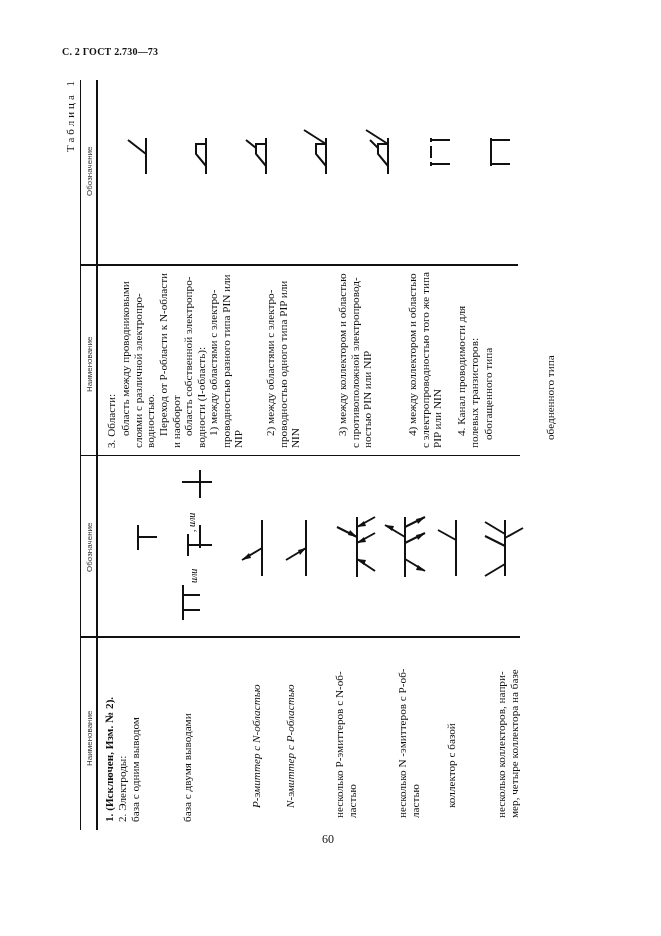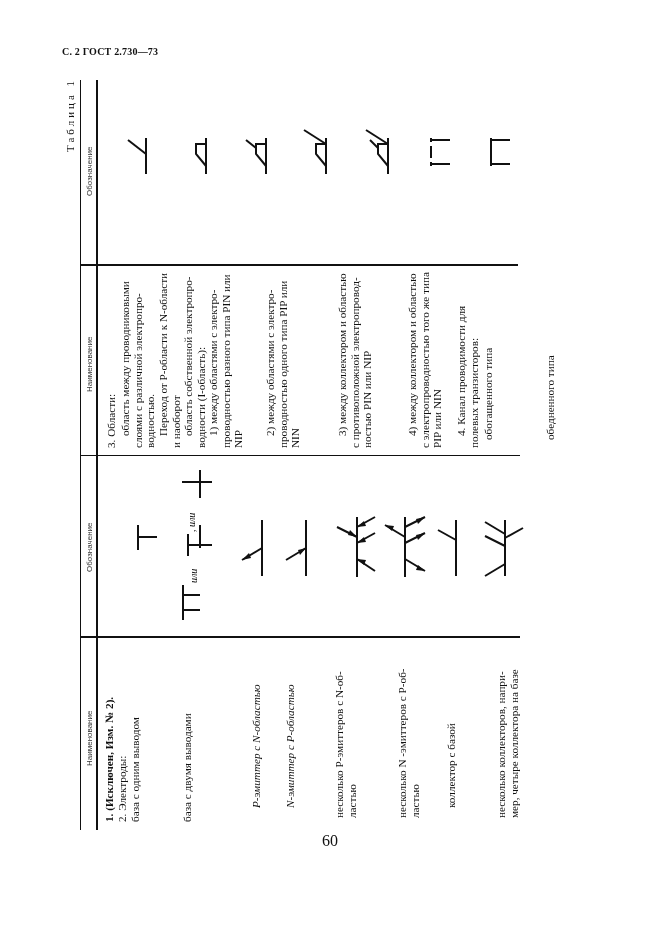--- a/index.html
+++ b/index.html
@@ -1,18 +1,18 @@
 <!DOCTYPE html>
 <html><head>
 <meta charset="utf-8">
 <style>
   html,body{margin:0;padding:0;background:#fff;}
   body{width:661px;height:936px;position:relative;overflow:hidden;font-family:"Liberation Serif","DejaVu Serif",serif;color:#111;}
   .hdr{position:absolute;left:62px;top:46px;font-weight:bold;font-size:10px;letter-spacing:0.2px;}
-  .pagenum{position:absolute;left:322px;top:832px;font-size:16px;}
+  .pagenum{position:absolute;left:322px;top:832px;font-size:12px;}
   .vline{position:absolute;background:#111;}
   .hline{position:absolute;background:#111;}
   
   .rot{position:absolute;transform-origin:0 0;transform:rotate(-90deg);white-space:nowrap;font-size:11.2px;line-height:12.6px;}
   .rot .ln{display:block;}
   .rot .ind{padding-left:12px;}
   .colhdr{position:absolute;transform-origin:0 0;transform:rotate(-90deg);white-space:nowrap;font-family:"Liberation Sans","DejaVu Sans",sans-serif;font-size:8px;color:#333;}
   .caption{position:absolute;transform-origin:0 0;transform:rotate(-90deg);white-space:nowrap;font-size:11px;letter-spacing:3px;}
   .sym{position:absolute;}
   .sym svg{display:block;overflow:visible;}

